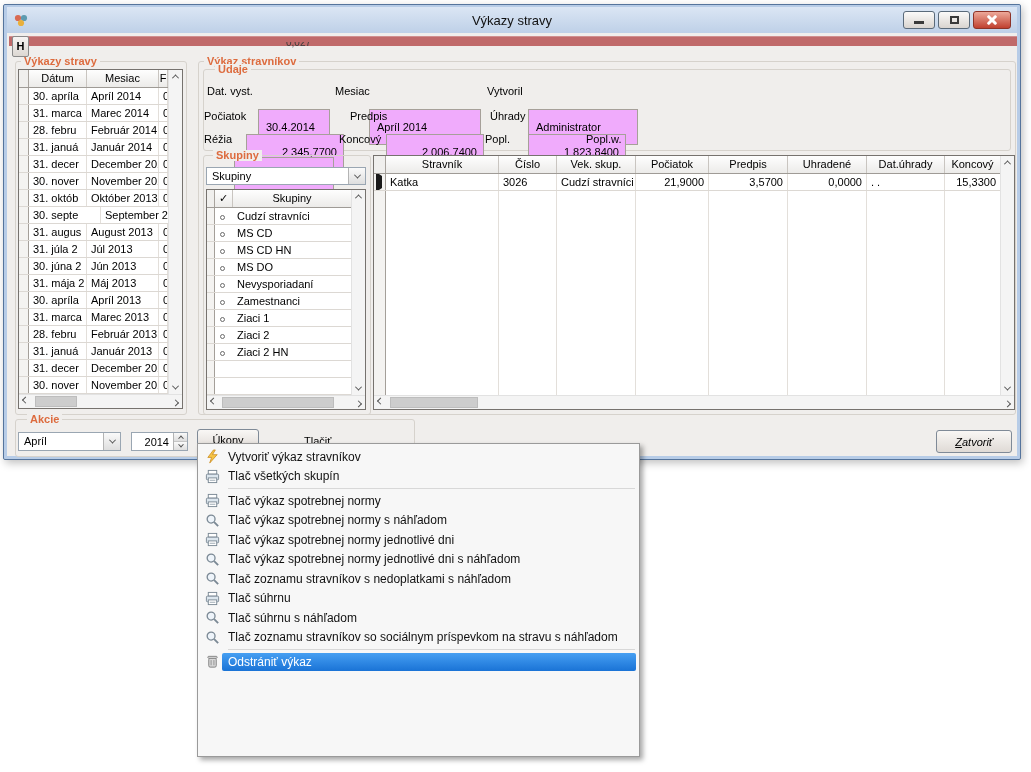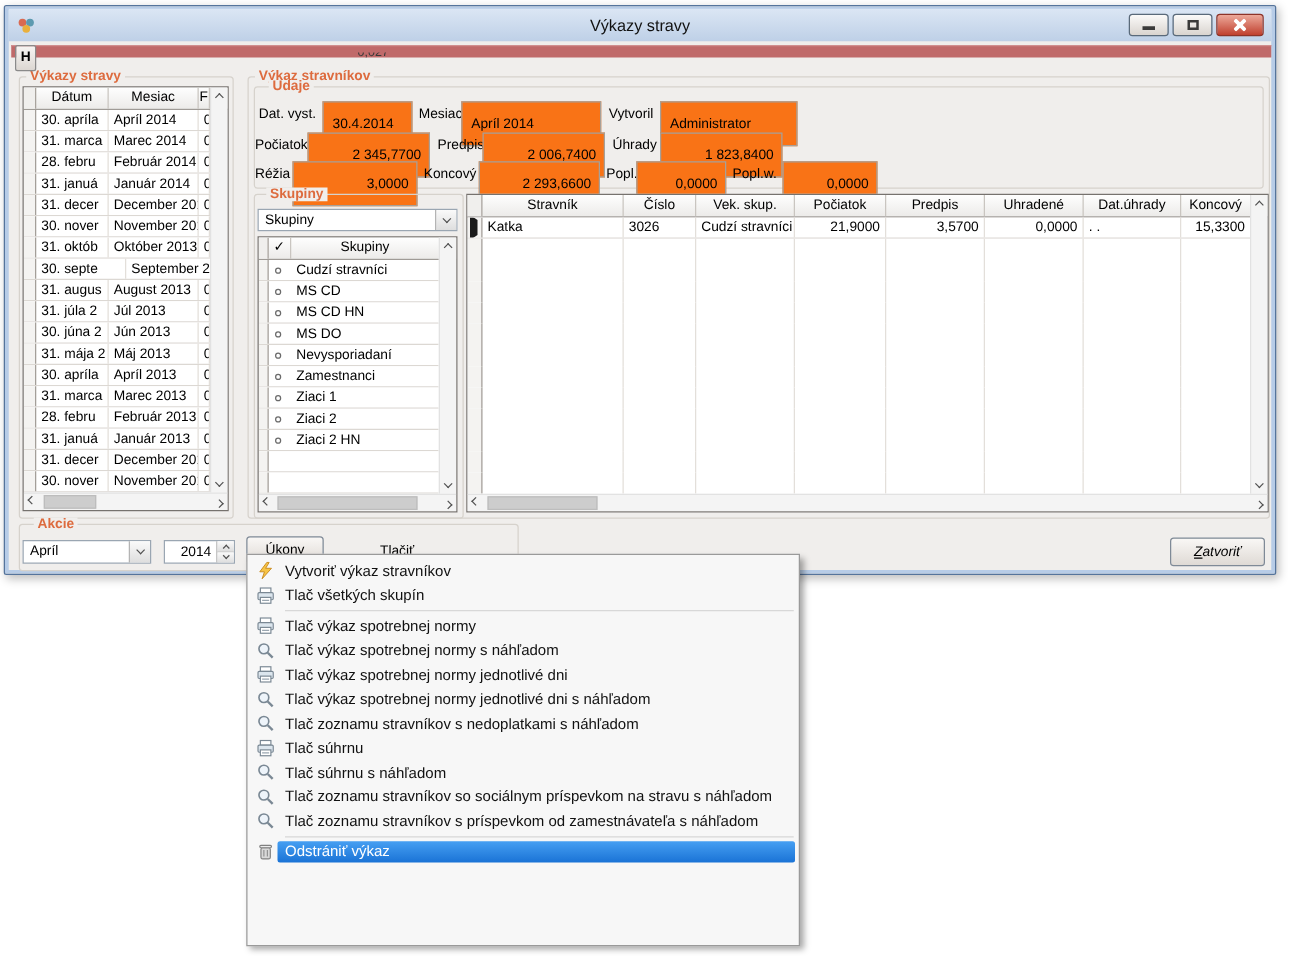--- a/index.html
+++ b/index.html
@@ -32,22 +32,22 @@
     font-weight:bold; font-size:11px; text-align:center; line-height:19px; }
   .cliptext { position:absolute; left:282px; top:37px; width:42px; height:11px; overflow:hidden; z-index:3;
     font-size:10px; color:#3a3a3a; }
   .cliptext span { display:block; margin-top:-5px; }
 
   
   .gbox { position:absolute; border:1px solid #d6d2cc; border-radius:3px; }
   .glabel { position:absolute; font-size:11px; font-weight:bold; color:#dd6b3e;
     background:#f0eeec; padding:0 3px; line-height:11px; z-index:1; white-space:nowrap; }
   .flabel { position:absolute; font-size:11px; color:#000; white-space:nowrap; }
-  .field { position:absolute; height:36px; background:#f97316; border:1px solid #a6a099;
-    font-size:11px; display:flex; align-items:center; overflow:hidden; white-space:nowrap; }
+  .field { position:absolute; height:36px; background:#f0abfc; border:1px solid #a6a099;
+    font-size:11px; display:flex; align-items:center; overflow:hidden; white-space:nowrap;margin-top:28px; }
   .field.num { justify-content:flex-end; padding-right:6px; }
   .field.txt { padding-left:7px; }
 
   
   .grid { position:absolute; border:1px solid #76726e; background:#fff; overflow:hidden; }
   .gh { position:absolute; left:0; top:0; height:18px; display:flex;
     background:linear-gradient(#fefefe,#ecebe9); border-bottom:1px solid #9f9b96; }
   .hcell { flex-shrink:0; border-right:1px solid #c9c5c0; font-size:11px; line-height:17px;
     text-align:center; overflow:hidden; white-space:nowrap; }
   .hsel { flex-shrink:0; background:#f0efed; border-right:1px solid #a8a39d; }
@@ -752,29 +752,20 @@
     <span class="mi-icon">
           <svg viewBox="0 0 16 16" width="15" height="15">
             <circle cx="6.5" cy="6.5" r="4.2" fill="#eef4fa" stroke="#7a8894" stroke-width="1.4"></circle>
             <line x1="9.8" y1="9.8" x2="14" y2="14" stroke="#7a8894" stroke-width="2"></line>
           </svg>
         </span>
     <span class="mi-label">Tlač zoznamu stravníkov so sociálnym príspevkom na stravu s náhľadom</span>
   </div>
 
 
-  <div class="menu-item">
-    <span class="mi-icon">
-          <svg viewBox="0 0 16 16" width="15" height="15">
-            <circle cx="6.5" cy="6.5" r="4.2" fill="#eef4fa" stroke="#7a8894" stroke-width="1.4"></circle>
-            <line x1="9.8" y1="9.8" x2="14" y2="14" stroke="#7a8894" stroke-width="2"></line>
-          </svg>
-        </span>
-    <span class="mi-label">Tlač zoznamu stravníkov s príspevkom od zamestnávateľa s náhľadom</span>
-  </div>
 
   <div class="menu-sep"></div>
 
   <div class="menu-item highlighted">
     <span class="mi-icon">
           <svg viewBox="0 0 16 16" width="15" height="15">
             <rect x="4" y="4.5" width="8" height="9.5" rx="1.5" fill="#d8d8d8" stroke="#808080"></rect>
             <rect x="3" y="2.5" width="10" height="2" rx="1" fill="#ececec" stroke="#808080"></rect>
             <line x1="6.5" y1="6.5" x2="6.5" y2="12" stroke="#909090"></line>
             <line x1="9.5" y1="6.5" x2="9.5" y2="12" stroke="#909090"></line>

